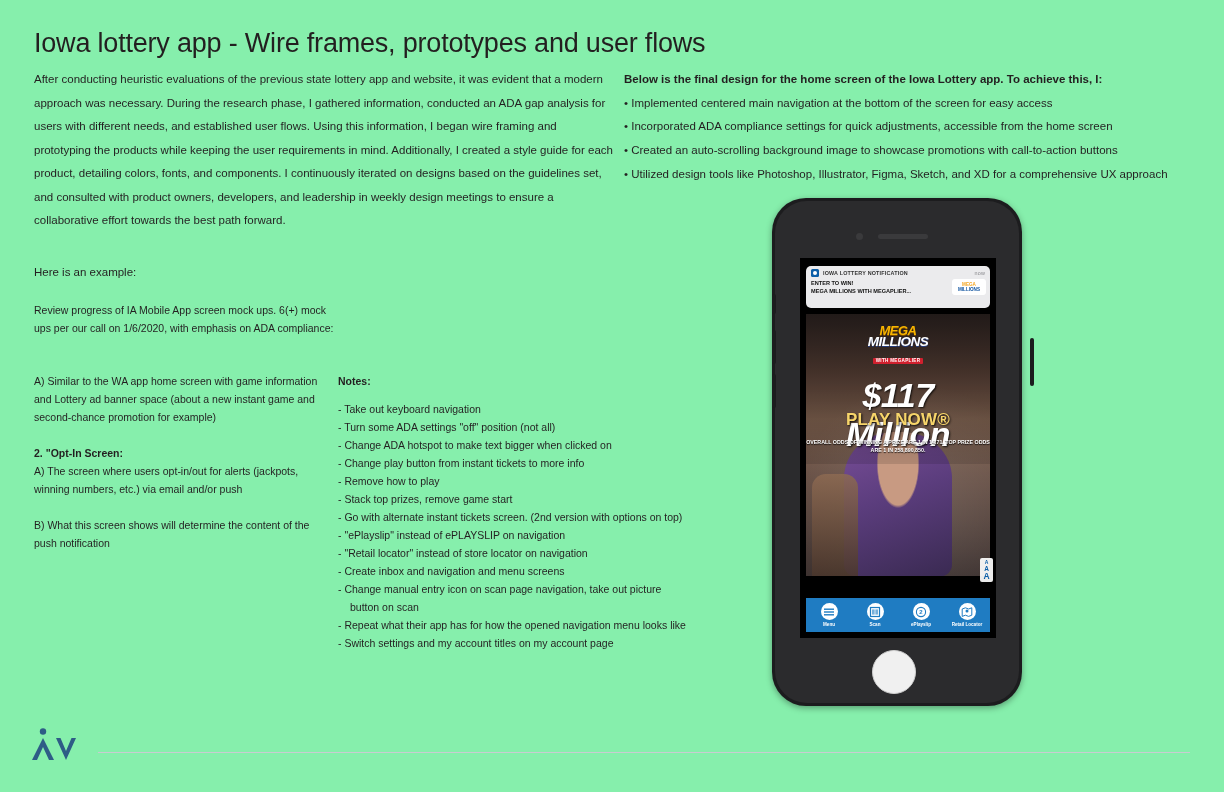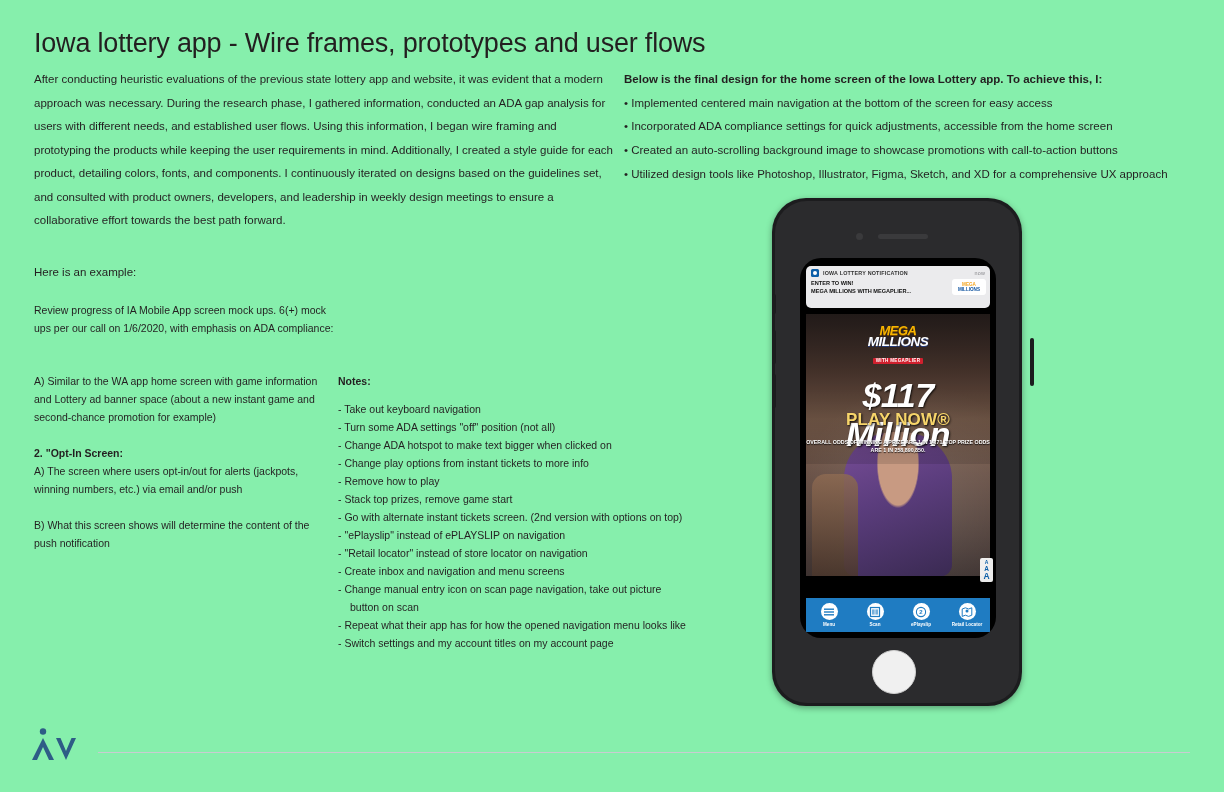--- a/index.html
+++ b/index.html
@@ -144,21 +144,20 @@
     border-radius: 50%;
     background: #f0f0f0;
     border: 1px solid #cfcfcf;
   }
   .screen {
     position: absolute;
     left: 28px; top: 60px;
     width: 196px; height: 380px;
     background: #000;
     overflow: hidden;
-    border-radius: 21px;
   }
 
   
   .notif {
     position: absolute;
     left: 6px; top: 8px;
     width: 184px; height: 42px;
     background: rgba(245,245,247,0.96);
     border-radius: 5px;
     overflow: hidden;
@@ -366,21 +365,21 @@
     <p>A) The screen where users opt-in/out for alerts (jackpots, winning numbers, etc.) via email and/or push</p>
     <p>B) What this screen shows will determine the content of the push notification</p>
   </div>
 
   <div class="notes-col">
     <div class="head">Notes:</div>
     <div style="height:10px"></div>
     <div class="note">- Take out keyboard navigation</div>
     <div class="note">- Turn some ADA settings "off" position (not all)</div>
     <div class="note">- Change ADA hotspot to make text bigger when clicked on</div>
-    <div class="note">- Change play options from instant tickets to more info</div>
+    <div class="note">- Change play button from instant tickets to more info</div>
     <div class="note">- Remove how to play</div>
     <div class="note">- Stack top prizes, remove game start</div>
     <div class="note">- Go with alternate instant tickets screen. (2nd version with options on top)</div>
     <div class="note">- "ePlayslip" instead of ePLAYSLIP on navigation</div>
     <div class="note">- "Retail locator" instead of store locator on navigation</div>
     <div class="note">- Create inbox and navigation and menu screens</div>
     <div class="note">- Change manual entry icon on scan page navigation, take out picture</div>
     <div class="note indent">button on scan</div>
     <div class="note">- Repeat what their app has for how the opened navigation menu looks like</div>
     <div class="note">- Switch settings and my account titles on my account page</div>

